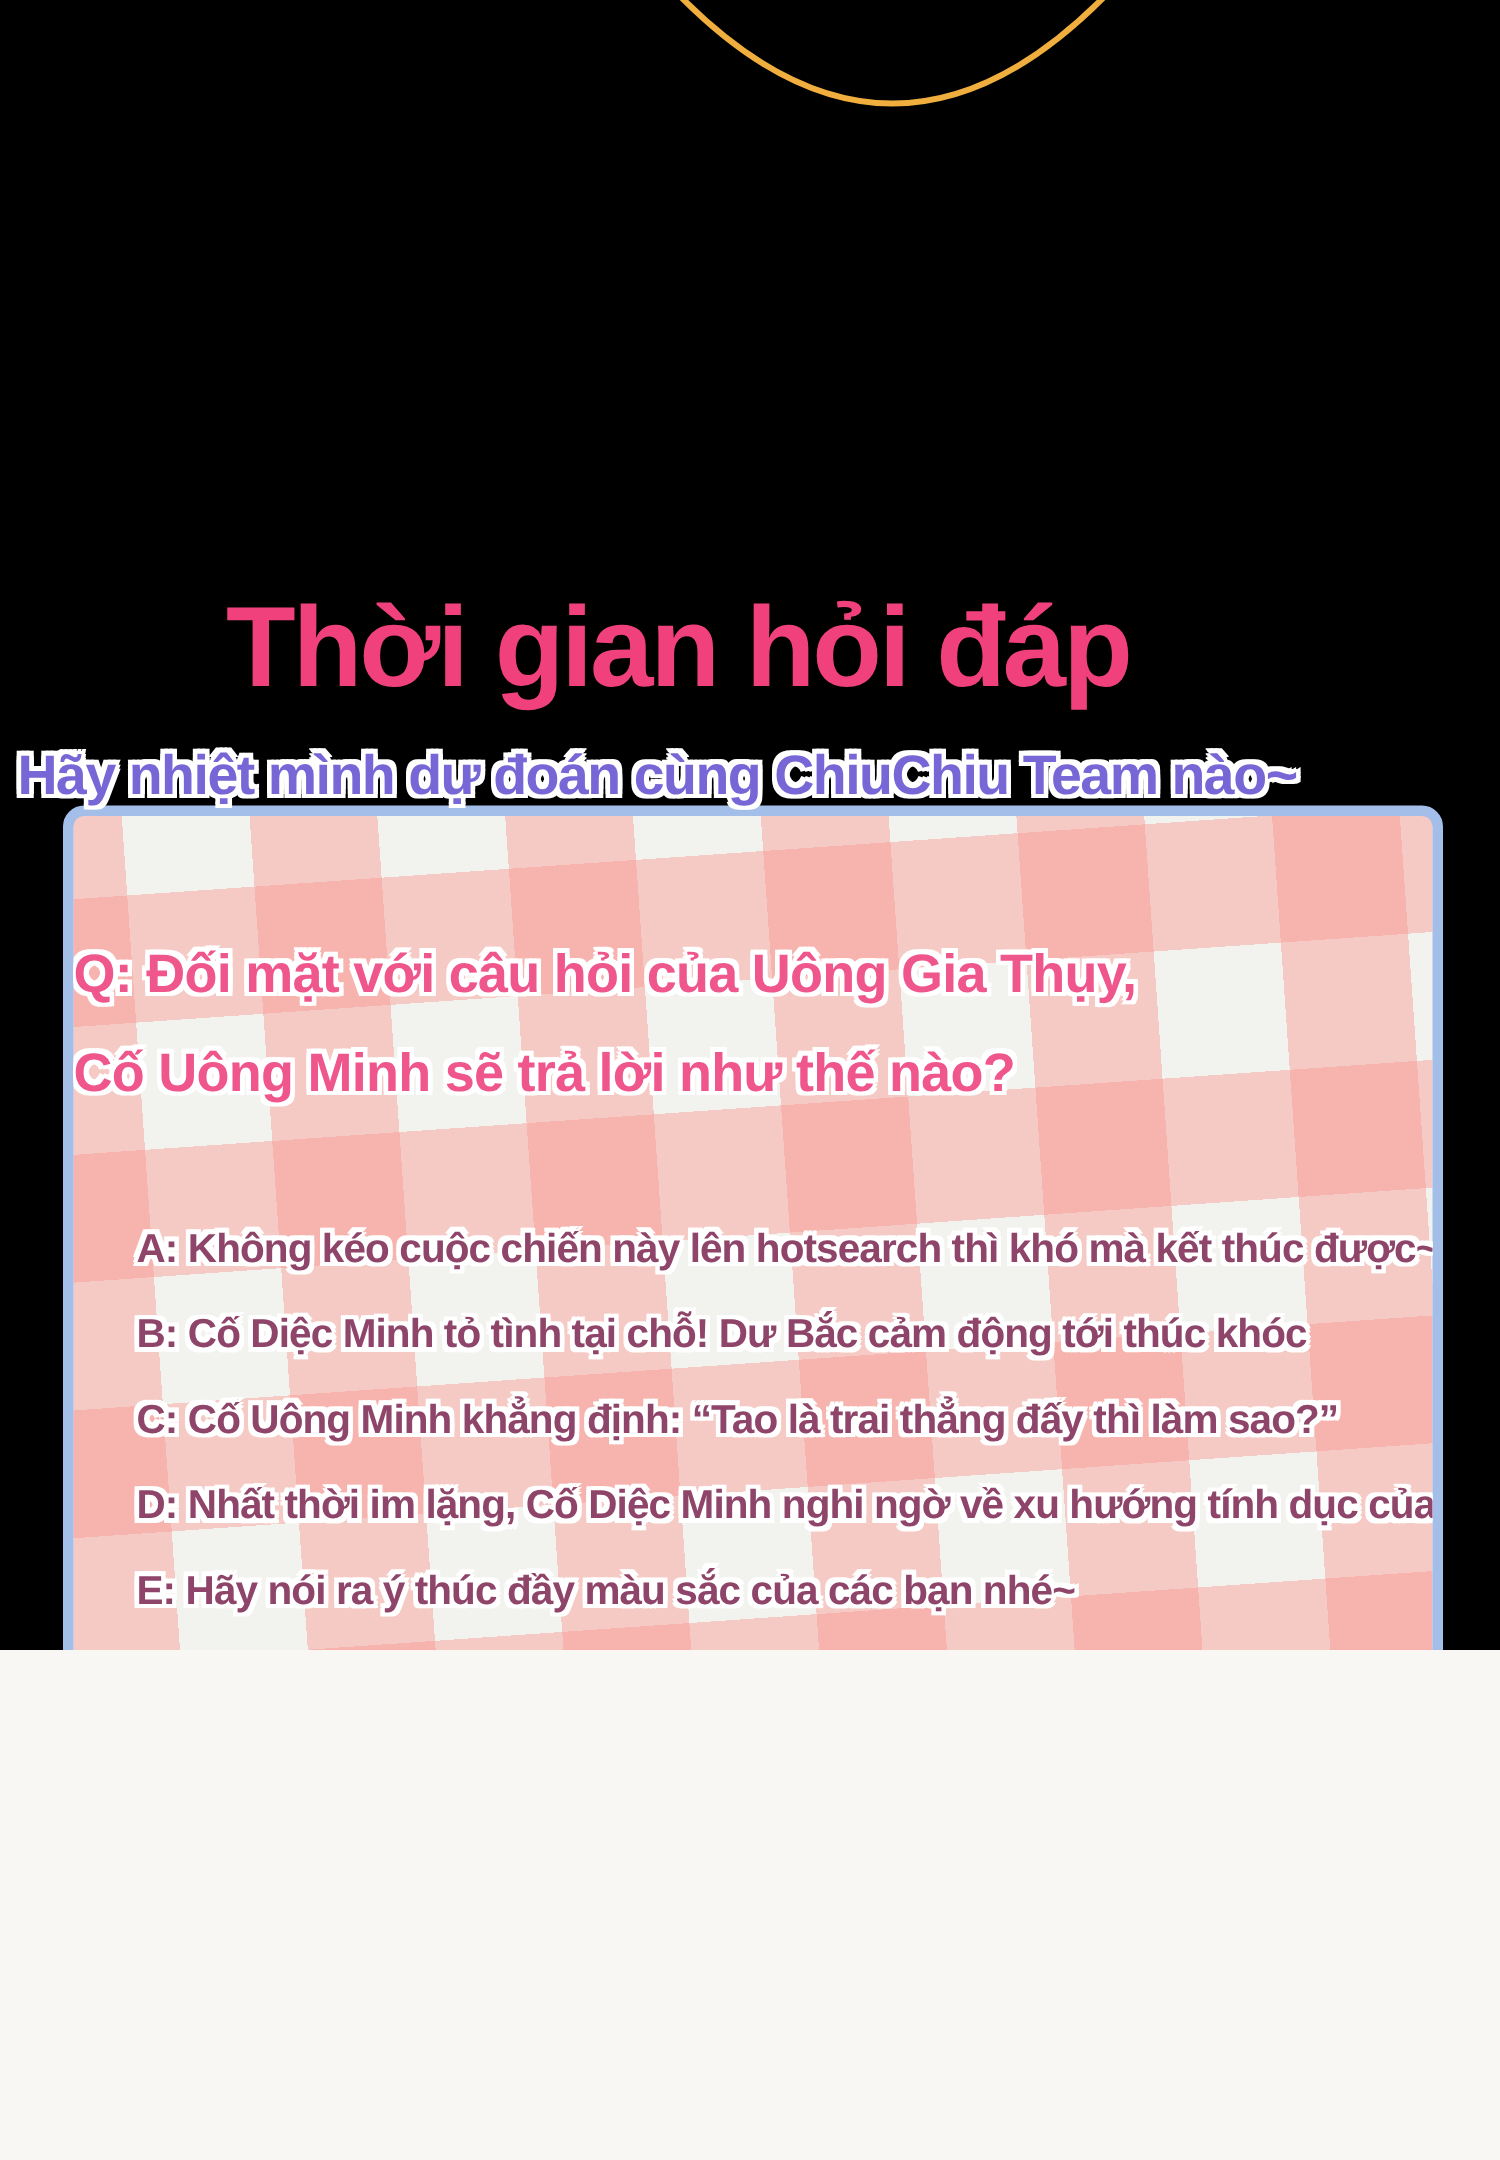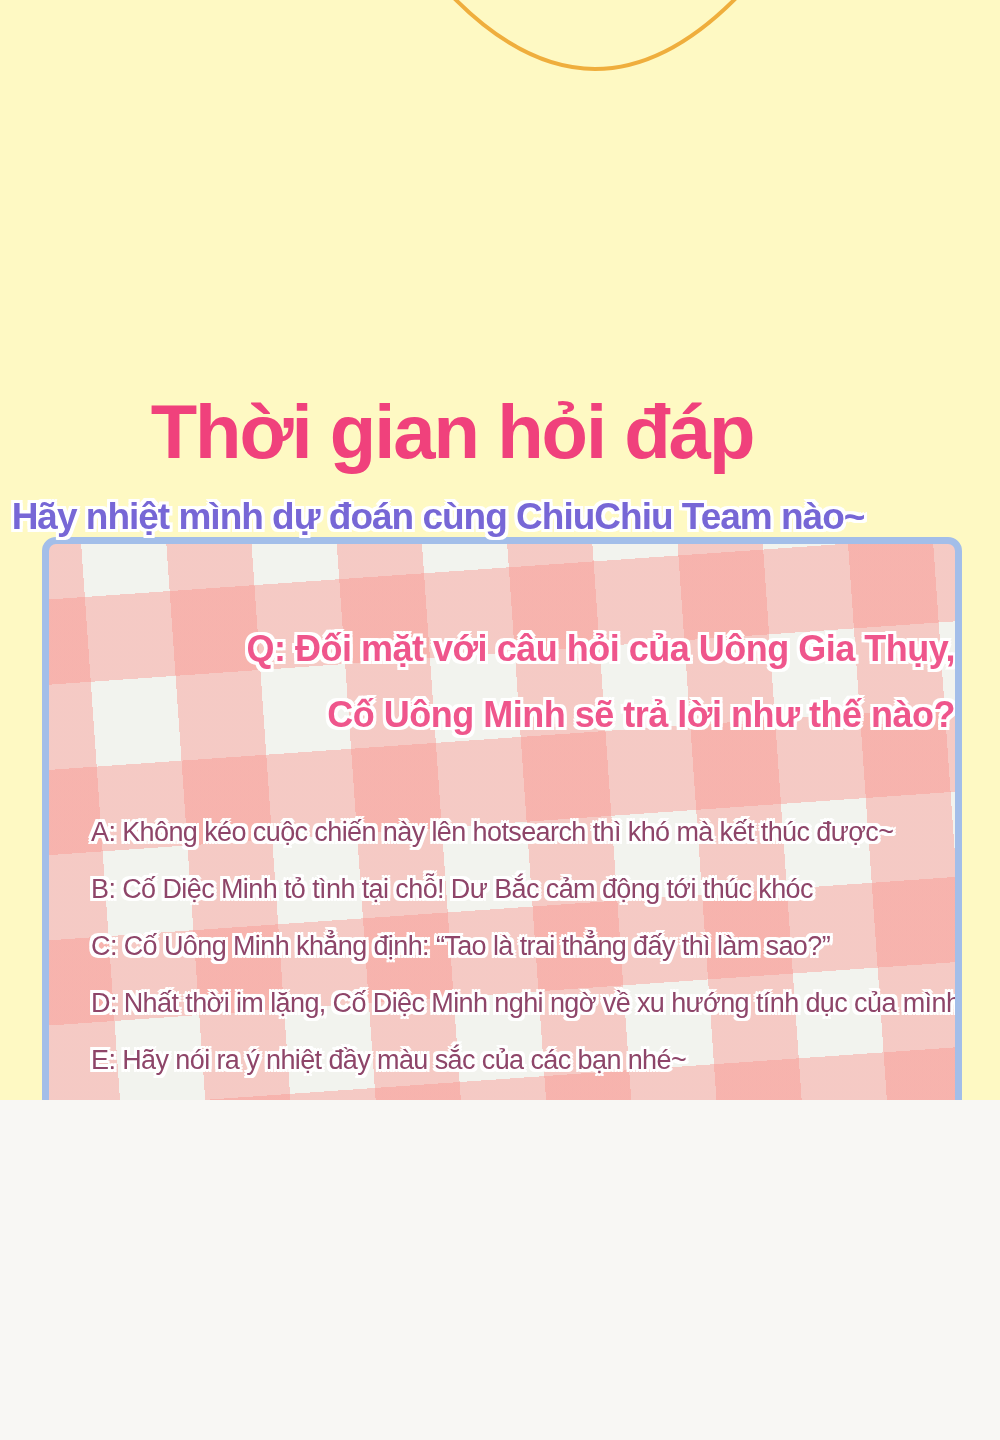--- a/index.html
+++ b/index.html
@@ -5,21 +5,21 @@
   html, body { margin: 0; padding: 0; }
   body {
     width: 1000px; height: 1440px;
     background: #f8f7f4;
     font-family: "Liberation Sans", "DejaVu Sans", sans-serif;
     overflow: hidden;
   }
   .page {
     position: relative;
     width: 1000px; height: 1100px;
-    background: #fef9c3;
+    background: #000000;
     overflow: hidden;
   }
 
   
   .arc-svg {
     position: absolute;
     left: 0; top: 0;
     width: 1000px; height: 130px;
     pointer-events: none;
   }
@@ -70,21 +70,21 @@
       repeating-linear-gradient(-4deg,
         rgba(249,152,146,0.45) 0px, rgba(249,152,146,0.45) 85px,
         transparent 85px, transparent 170px);
     z-index: 2;
     overflow: hidden;
   }
 
   
   .question {
     margin-top: 72px;
-    text-align: right;
+    text-align: left;
     font-size: 36px;
     font-weight: bold;
     letter-spacing: -0.5px;
     line-height: 66px;
     color: #ef568c;
     text-shadow:
       -3px -3px 0 #fff,  0 -3px 0 #fff,  3px -3px 0 #fff,
       -3px  0   0 #fff,  3px  0   0 #fff,
       -3px  3px 0 #fff,  0  3px 0 #fff,  3px  3px 0 #fff,
       -2px -2px 0 #fff,  2px -2px 0 #fff,
@@ -93,21 +93,21 @@
 
   
   .options {
     margin: 56px 0 0 42px;
     list-style: none;
     padding: 0;
   }
   .option {
     white-space: nowrap;
     font-size: 27px;
-    font-weight: normal;
+    font-weight: bold;
     letter-spacing: -0.6px;
     line-height: 57px;
     color: #8e4569;
     text-shadow:
       -3px -3px 0 #fff,  0 -3px 0 #fff,  3px -3px 0 #fff,
       -3px  0   0 #fff,  3px  0   0 #fff,
       -3px  3px 0 #fff,  0  3px 0 #fff,  3px  3px 0 #fff,
       -2px -2px 0 #fff,  2px -2px 0 #fff,
       -2px  2px 0 #fff,  2px  2px 0 #fff;
   }
@@ -130,18 +130,18 @@
     <div class="question">
       <div>Q: Đối mặt với câu hỏi của Uông Gia Thụy,</div>
       <div>Cố Uông Minh sẽ trả lời như thế nào?</div>
     </div>
 
     <ul class="options">
       <li class="option">A: Không kéo cuộc chiến này lên hotsearch thì khó mà kết thúc được~</li>
       <li class="option">B: Cố Diệc Minh tỏ tình tại chỗ! Dư Bắc cảm động tới thúc khóc</li>
       <li class="option">C: Cố Uông Minh khẳng định: “Tao là trai thẳng đấy thì làm sao?”</li>
       <li class="option">D: Nhất thời im lặng, Cố Diệc Minh nghi ngờ về xu hướng tính dục của mình</li>
-      <li class="option">E: Hãy nói ra ý nhiệt đầy màu sắc của các bạn nhé~</li>
+      <li class="option">E: Hãy nói ra ý thúc đầy màu sắc của các bạn nhé~</li>
     </ul>
 
   </div>
 
 </div>
 
 </body></html>

